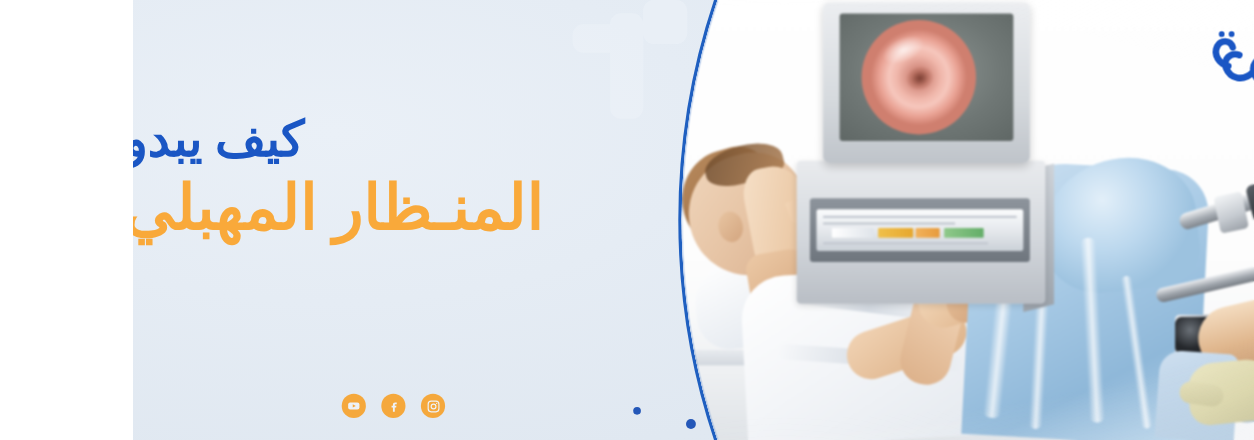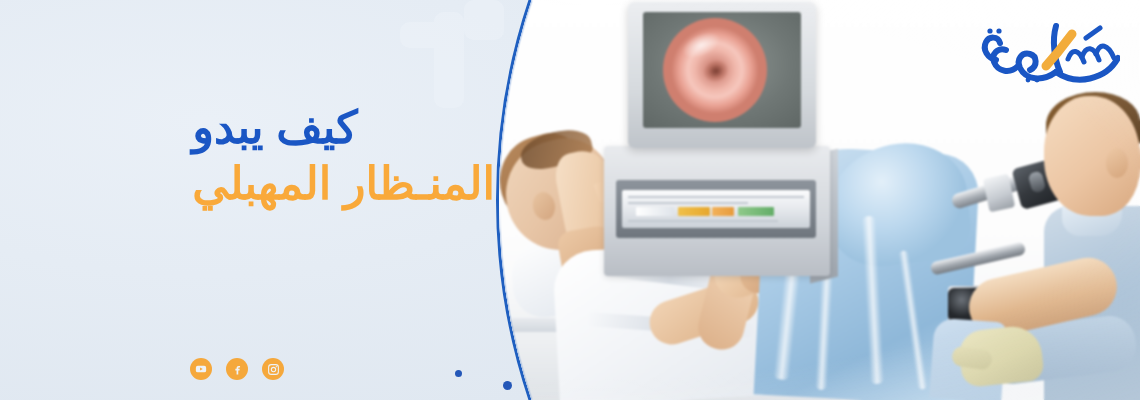--- a/index.html
+++ b/index.html
@@ -1,21 +1,21 @@
 <!DOCTYPE html>
 <html lang="ar" dir="rtl"><head>
 <meta charset="utf-8">
 <style>
   html,body{margin:0;padding:0;background:#fff;}
   .banner{
     position:relative;
-    width:1140px;height:400px;
+    width:1019px;height:400px;
     overflow:hidden;
     background:#e2e9f1;
-    font-family:Liberation Sans, sans-serif;
+    font-family:Liberation Serif, serif;
   }
 
   
   .bg-base{
     position:absolute;inset:0;
     background:
       radial-gradient(120% 140% at 18% 30%, #eaf0f7 0%, #e0e8f1 55%, #dde6f0 100%);
   }
   .bg-watermark{
     position:absolute;left:378px;top:-6px;width:170px;height:140px;
@@ -356,21 +356,21 @@
     position:absolute;right:645px;top:104px;
     text-align:left;
     direction:rtl;
     line-height:1.06;
     white-space:nowrap;
   }
   .line-1{
     font-size:45px;font-weight:700;color:#1a56c4;letter-spacing:0px;
   }
   .line-2{
-    font-size:45px;font-weight:700;color:#f9a93a;margin-top:8px;
+    font-size:57px;font-weight:700;color:#f9a93a;margin-top:8px;
   }
 
   
   .socials{
     position:absolute;left:190px;top:358px;
     display:flex;gap:14px;align-items:center;
   }
   .soc{
     width:22px;height:22px;border-radius:50%;
     background:#f5a83c;

